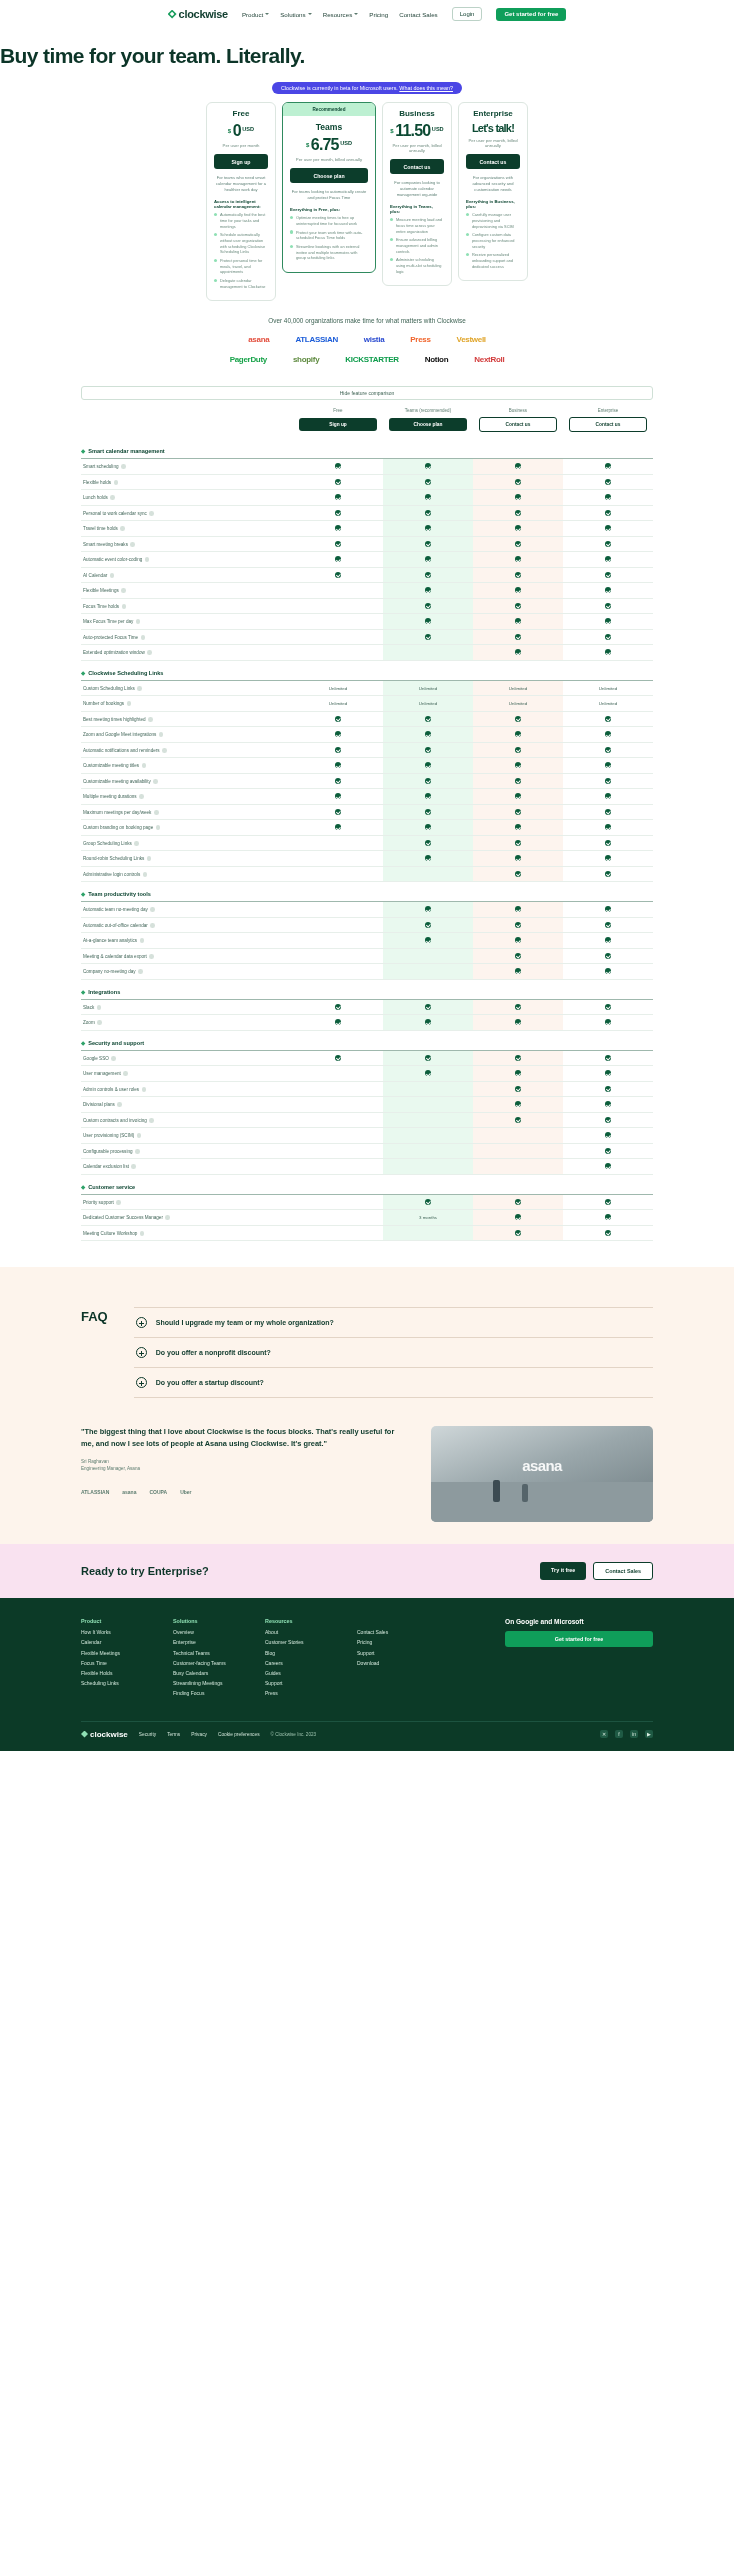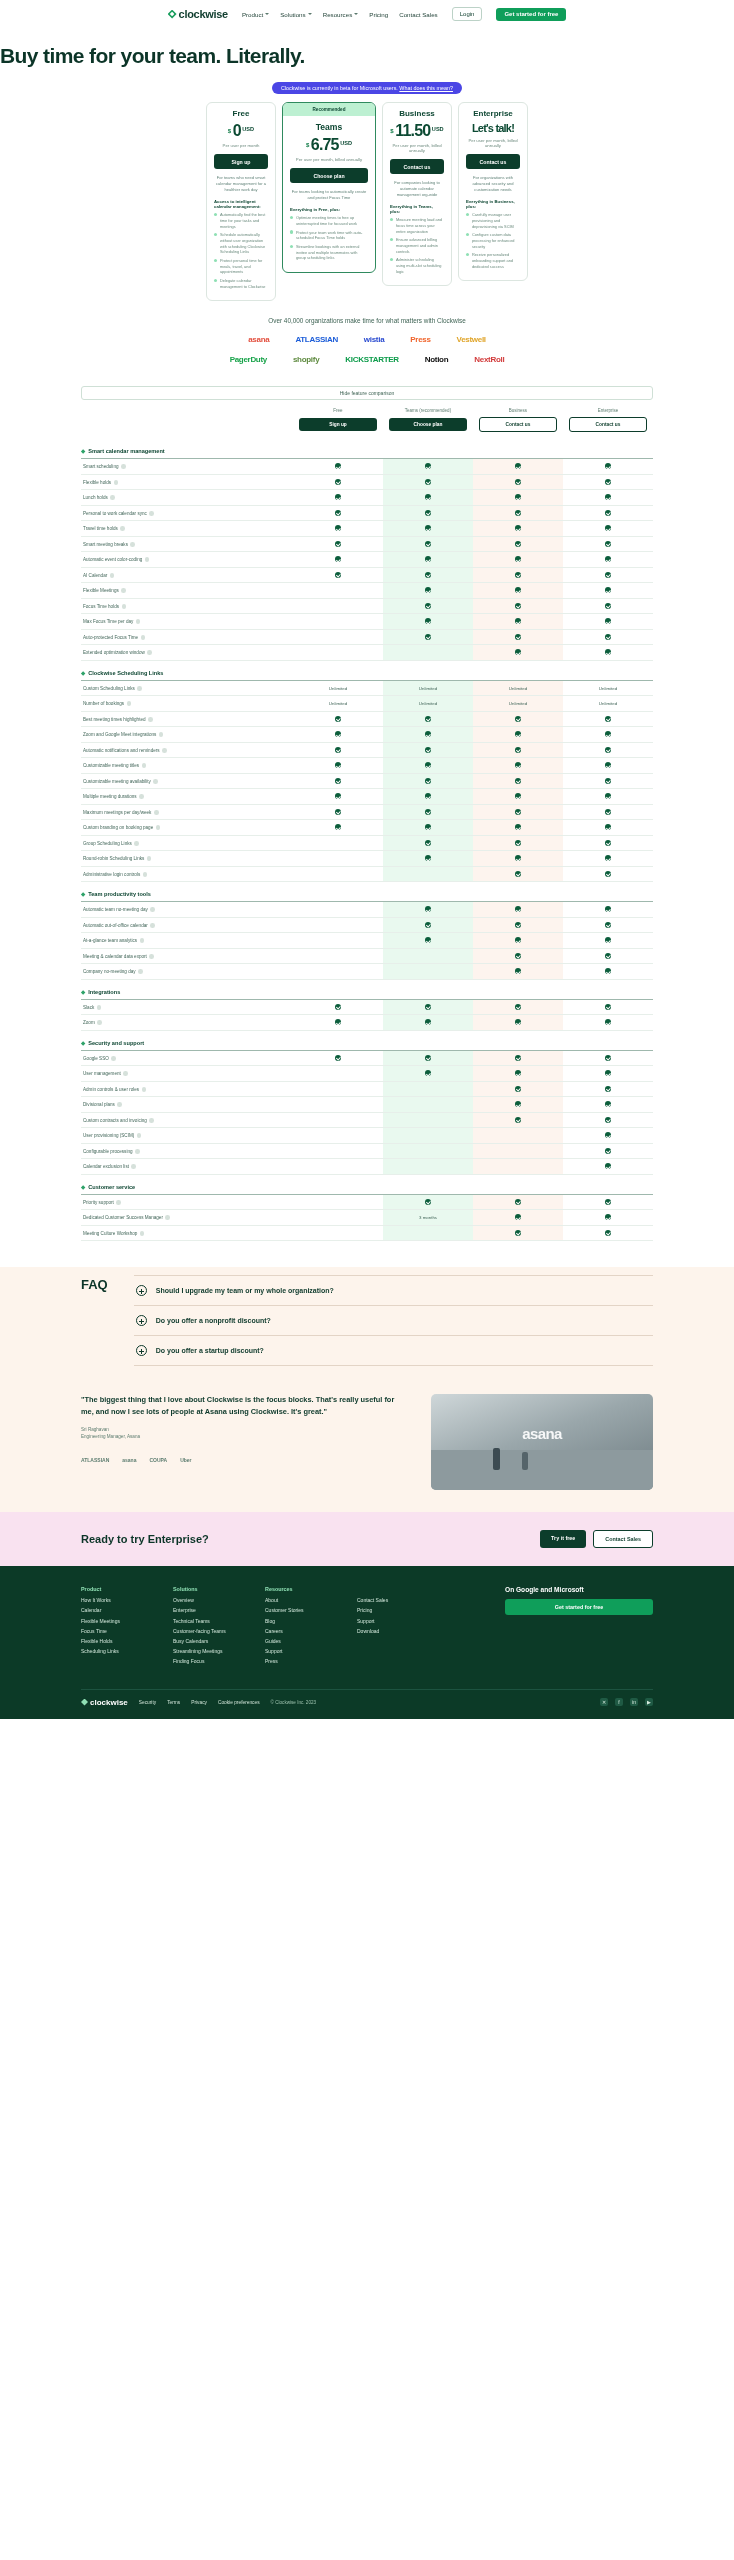--- a/index.html
+++ b/index.html
@@ -135,21 +135,21 @@
     display:inline-block; width:6px;height:6px;border-radius:50%;
     background:#0c5e3c; position:relative;
   }
   .chk:after{
     content:""; position:absolute; left:1.7px; top:1.5px;
     width:1.6px;height:2.8px;border:solid #fff;border-width:0 0.8px 0.8px 0;
     transform:rotate(42deg);
   }
 
   
-  .faq-sec { background:#fdf4ec; margin-top:26px; padding:8px 0 22px; }
+  .faq-sec { background:#fdf4ec; margin-top:26px; padding:40px 0 22px; }
   .faq-in { width:572px; margin:0 auto; display:flex; gap:26px; }
   .faq-h { font-size:13px; font-weight:800; color:#0c3528; padding-top:2px; }
   .faq-list { flex:1; }
   .faq-item {
     display:flex; align-items:center; gap:9px;
     border-bottom:1px solid #e3d4c6; padding:9px 2px;
     font-size:7px; font-weight:700; color:#0e3a2c;
   }
   .faq-item:first-child { border-top:1px solid #e3d4c6; }
   .plus {

